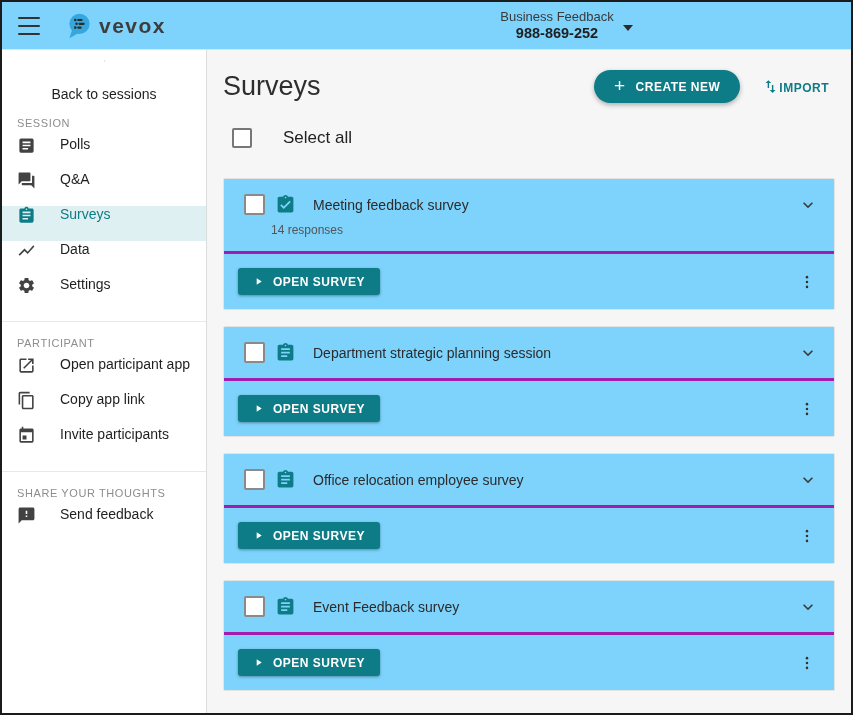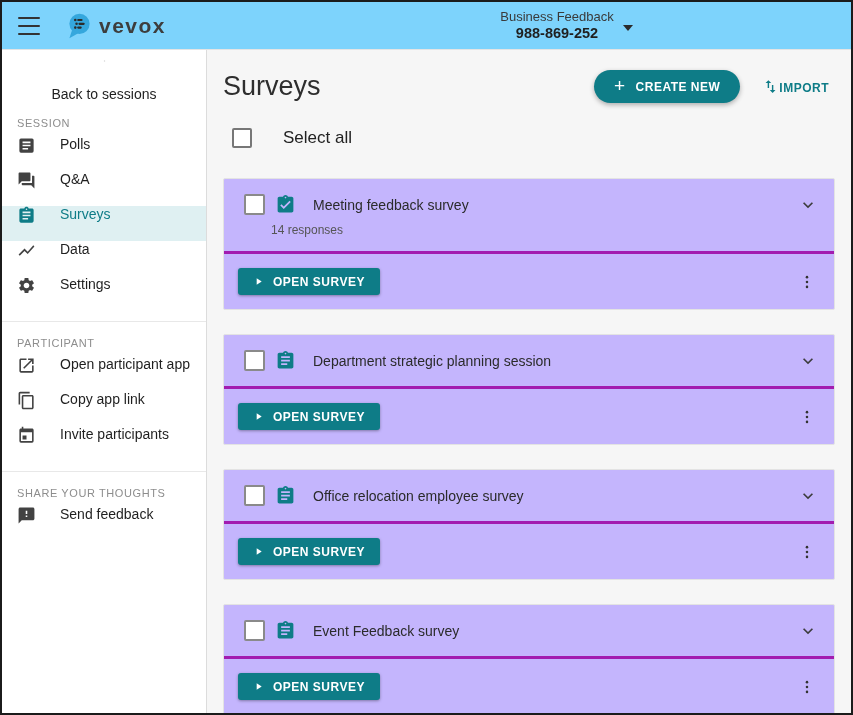--- a/index.html
+++ b/index.html
@@ -42,21 +42,21 @@
   .create-btn{background:#0e7c87;color:#fff;height:33px;border-radius:17px;padding:0 20px;
     display:flex;align-items:center;gap:10px;font-size:12px;font-weight:bold;letter-spacing:0.5px;
     border:none;box-shadow:0 2px 5px rgba(0,0,0,0.3);cursor:pointer;font-family:inherit;}
   .plus-glyph{font-size:19px;font-weight:400;line-height:1;margin-top:-2px;}
   .import-btn{display:flex;align-items:flex-end;color:#0e7c87;font-size:12px;font-weight:bold;letter-spacing:0.5px;cursor:pointer;background:none;border:none;font-family:inherit;}
   .import-btn svg{width:17px;height:17px;fill:#0e7c87;}
   .select-all{display:flex;align-items:center;gap:31px;margin:25px 0 0 9px;font-size:17px;color:#222;}
   .checkbox{width:16px;height:16px;border:2px solid #777;border-radius:2px;background:#fff;flex:none;cursor:pointer;}
   
   .cards{margin-top:30px;}
-  .card{background:#c4b5fd;border:1px solid #e3e3e3;border-radius:2px;margin-bottom:24px;}
+  .card{background:#7dd3fc;border:1px solid #e3e3e3;border-radius:2px;margin-bottom:16px;}
   .card-head{padding:15px 16px 15px 20px;position:relative;}
   .card-head.with-sub{padding-bottom:14px;}
   .head-row{display:flex;align-items:center;}
   .card-check{width:17px;height:17px;border:2px solid #8a8a8a;}
   .survey-icon{margin-left:10px;display:flex;}
   .survey-icon svg{width:21px;height:21px;fill:#0e7c87;}
   .card-title{margin-left:17px;font-size:14px;color:#2b2b2b;}
   .chevron{margin-left:auto;cursor:pointer;display:flex;}
   .chevron svg{width:20px;height:20px;fill:#3c3c3c;}
   .responses{margin:8px 0 0 27px;font-size:12px;color:#555;}

